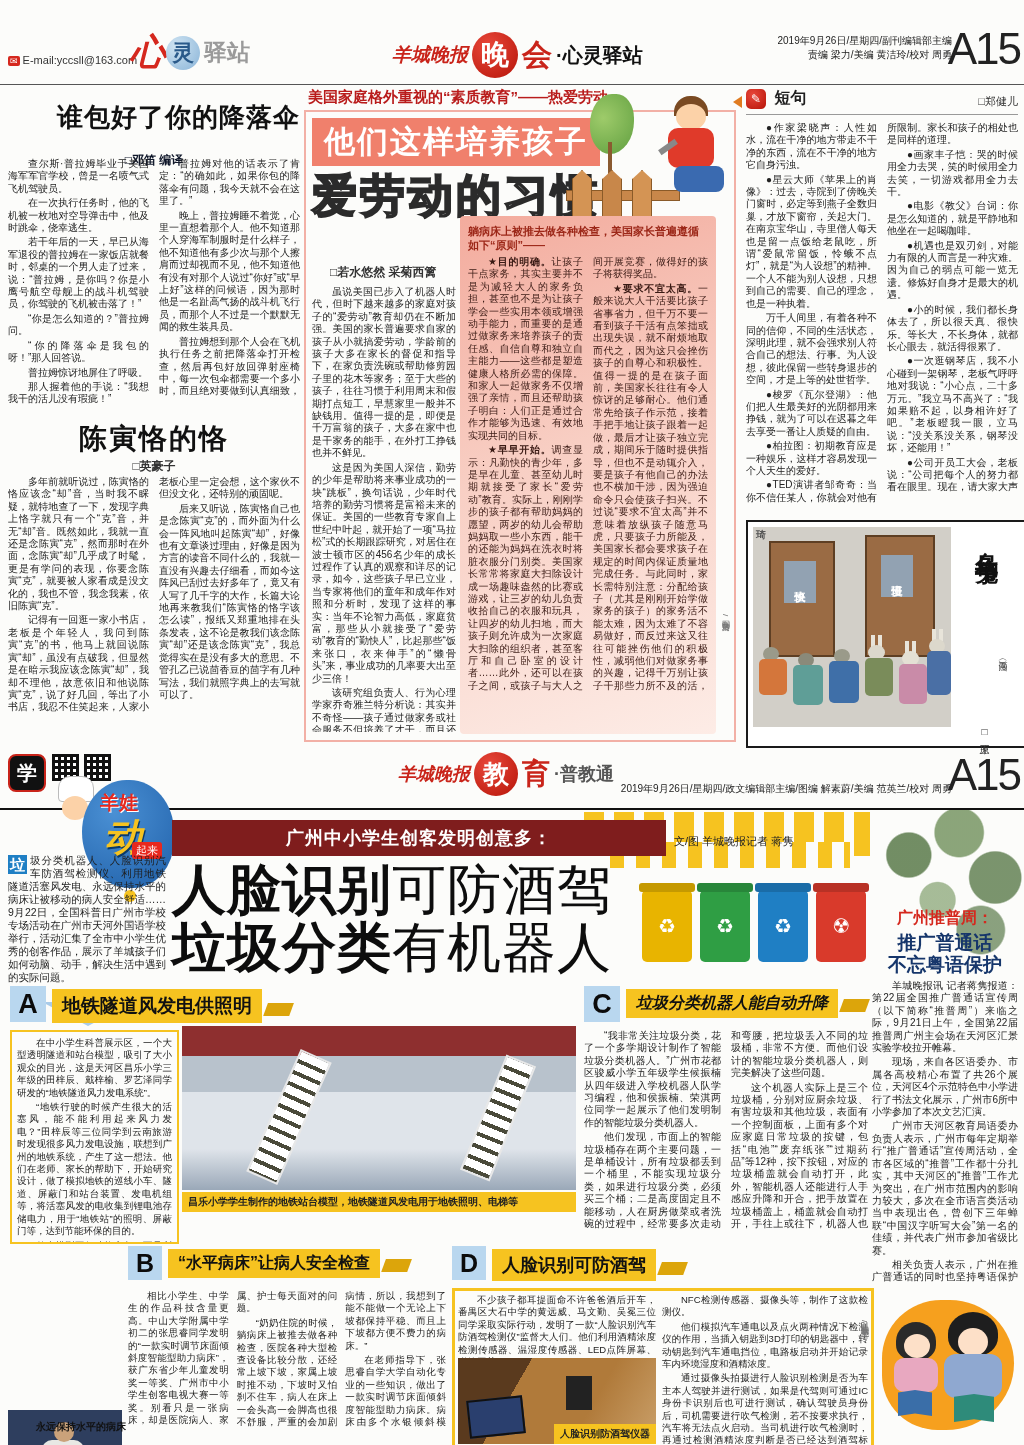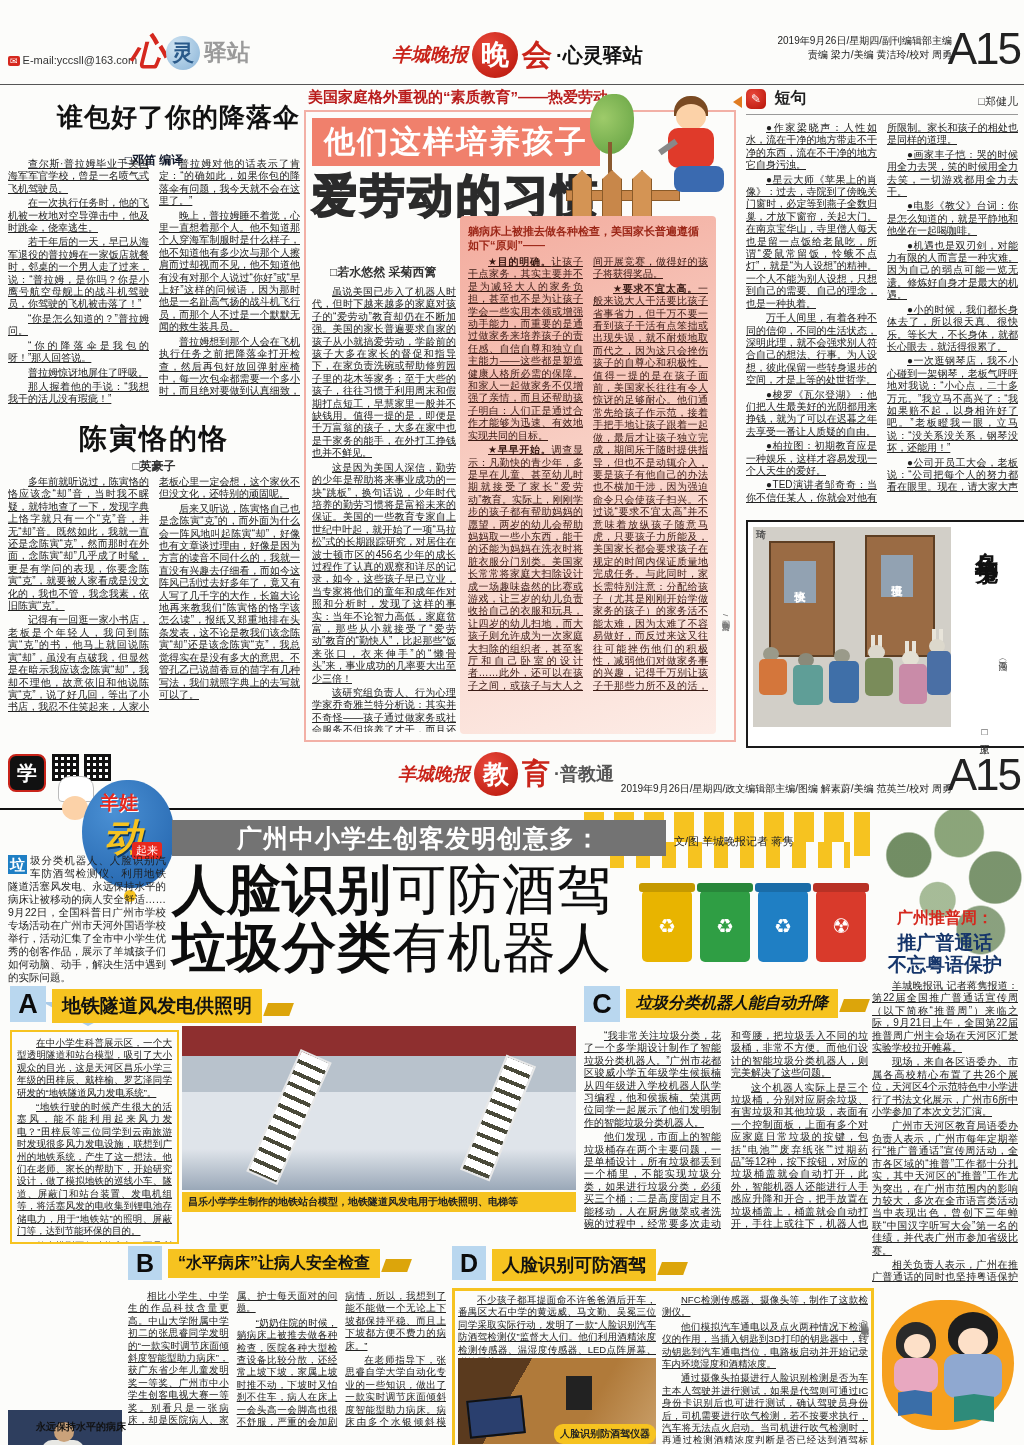--- a/index.html
+++ b/index.html
@@ -1,19 +1,19 @@
 <!DOCTYPE html>
 <html><head>
 <meta charset="utf-8">
 <style>
   html,body{margin:0;padding:0;background:#e9e9e5;font-family:"Liberation Sans","DejaVu Sans",sans-serif;}
   #page{position:relative;width:1024px;height:1445px;background:#fcfcfa;margin:0 auto;overflow:hidden;color:#1e1e1e;}
   .abs{position:absolute;}
   .bt{font-size:10px;line-height:12.4px;text-align:justify;color:#222;}
-  .bt p{margin:0 0 2px 0;text-indent:2em;text-decoration:underline;}
+  .bt p{margin:0 0 2px 0;text-indent:2em;}
   .c2{column-count:2;column-gap:10px;}
   .c3{column-count:3;column-gap:8px;}
   .clip{overflow:hidden;}
   .ctr{text-align:center;}
   .ybar{background:#f6c320;color:#111;font-weight:bold;white-space:nowrap;padding:4px 10px;display:inline-block;}
   .yacc{width:26px;height:13px;background:#dca50b;display:inline-block;margin-left:5px;transform:skewX(-20deg) translateY(4px);}
   .letter{background:#b9d7ef;color:#0b0b0b;font-weight:bold;font-size:27px;width:36px;height:36px;display:flex;align-items:center;justify-content:center;font-family:"Liberation Sans",sans-serif;}
   .vert{writing-mode:vertical-rl;}
   .t1{font-weight:bold;color:#111;}
   .pinkbox{background:linear-gradient(160deg,#f3ab9d 0%,#f8cfc4 45%,#fdece6 100%);border-radius:4px;}
@@ -218,21 +218,21 @@
     <div class="abs" style="left:10px;top:8px;width:34px;height:24px;background:#fff;border:1px solid #bbb;border-radius:12px 12px 4px 4px;"></div>
     <div class="abs" style="left:14px;top:28px;width:26px;height:24px;background:#fcd2a8;border-radius:50%;"></div>
     <div class="abs" style="left:34px;top:12px;width:92px;height:108px;background:radial-gradient(circle at 35% 30%,#4a90d4,#1f5fa8);border-radius:50% 50% 46% 54%;">
       <div style="position:absolute;left:18px;top:10px;color:#e8281e;font-weight:900;font-size:19px;text-shadow:1px 1px 0 #fff;">羊娃</div>
       <div style="position:absolute;left:22px;top:32px;color:#f6c320;font-weight:900;font-style:italic;font-size:38px;text-shadow:1px 2px 0 #0a3a6a;">动</div>
       <div style="position:absolute;left:50px;top:62px;background:#e8281e;color:#fff;font-size:11px;padding:1px 4px;border-radius:3px;">起来</div>
     </div>
     <div class="abs" style="left:76px;top:122px;width:12px;height:12px;background:#f6c320;border-radius:50%;"></div>
   </div>
 
-  <div class="abs ctr" style="left:172px;top:820px;width:494px;height:36px;background:#737373;color:#fff;font-weight:bold;font-size:25px;line-height:36px;letter-spacing:1px;">广州中小学生创客发明创意多：</div>
+  <div class="abs ctr" style="left:172px;top:820px;width:494px;height:36px;background:#7f1d1d;color:#fff;font-weight:bold;font-size:18px;line-height:36px;letter-spacing:1px;">广州中小学生创客发明创意多：</div>
   <div class="abs" style="left:674px;top:834px;font-size:11px;color:#222;">文/图 羊城晚报记者 蒋隽</div>
   <div class="abs hl" style="left:172px;top:860px;">
     <span class="b">人脸识别</span><span class="l">可防酒驾</span>
   </div>
   <div class="abs hl" style="left:172px;top:918px;">
     <span class="b">垃圾分类</span><span class="l">有机器人</span>
   </div>
 
   <div class="abs" style="left:642px;top:882px;width:228px;height:80px;display:flex;gap:8px;align-items:flex-end;">
     <div class="bin" style="background:#e8b400;">♻</div>
@@ -292,21 +292,21 @@
     <span class="ybar" style="font-size:18px;">人脸识别可防酒驾</span><span class="yacc"></span>
   </div>
   <div class="abs" style="left:452px;top:1288px;width:410px;height:150px;border:3px solid #f6c320;padding:3px;display:flex;gap:6px;">
     <div style="width:198px;display:flex;flex-direction:column;">
       <div class="bt clip" style="height:64px;font-size:9.5px;">
           <p class="para">不少孩子都耳提面命不许爸爸酒后开车，番禺区大石中学的黄远威、马文勤、吴冕三位同学采取实际行动，发明了一款“人脸识别汽车防酒驾检测仪”监督大人们。他们利用酒精浓度检测传感器、温湿度传感器、LED点阵屏幕、磁簧开关、</p>
         </div>
       <div class="photo" style="flex:1;background:linear-gradient(120deg,#5a3a1e 0 30%,#b07a3a 30% 65%,#caa06a 100%);">
         <div style="position:absolute;left:10px;bottom:8px;width:52px;height:34px;background:#2a3f6e;border:2px solid #111;transform:rotate(-6deg);"></div>
         <div style="position:absolute;left:108px;top:18px;width:26px;height:34px;background:#222;"></div>
-        <div class="cap" style="position:absolute;right:0;bottom:0;border-radius:9px;">人脸识别防酒驾仪器</div>
+        <div class="cap" style="position:absolute;right:0;bottom:0;">人脸识别防酒驾仪器</div>
       </div>
     </div>
     <div class="bt clip" style="flex:1;font-size:9.5px;">
         <p class="para">NFC检测传感器、摄像头等，制作了这款检测仪。</p>
         <p class="para">他们模拟汽车通电以及点火两种情况下检测仪的作用，当插入钥匙到3D打印的钥匙器中，转动钥匙到汽车通电挡位，电路板启动并开始记录车内环境湿度和酒精浓度。</p>
         <p class="para">通过摄像头拍摄进行人脸识别检测是否为车主本人驾驶并进行测试，如果是代驾则可通过IC身份卡识别后也可进行测试，确认驾驶员身份后，司机需要进行吹气检测，若不按要求执行，汽车将无法点火启动。当司机进行吹气检测时，再通过检测酒精浓度判断是否已经达到酒驾标准，若检测到司机达到了酒驾标准，屏幕会显示“X”表示不能启动车辆，若检测未达到酒驾标准，屏幕会显示“√”表示可以启动车辆。</p>
       </div>
   </div>
 
   <div class="abs ctr" style="left:872px;top:908px;width:146px;color:#d5281e;font-weight:bold;font-size:16px;">广州推普周：</div>

